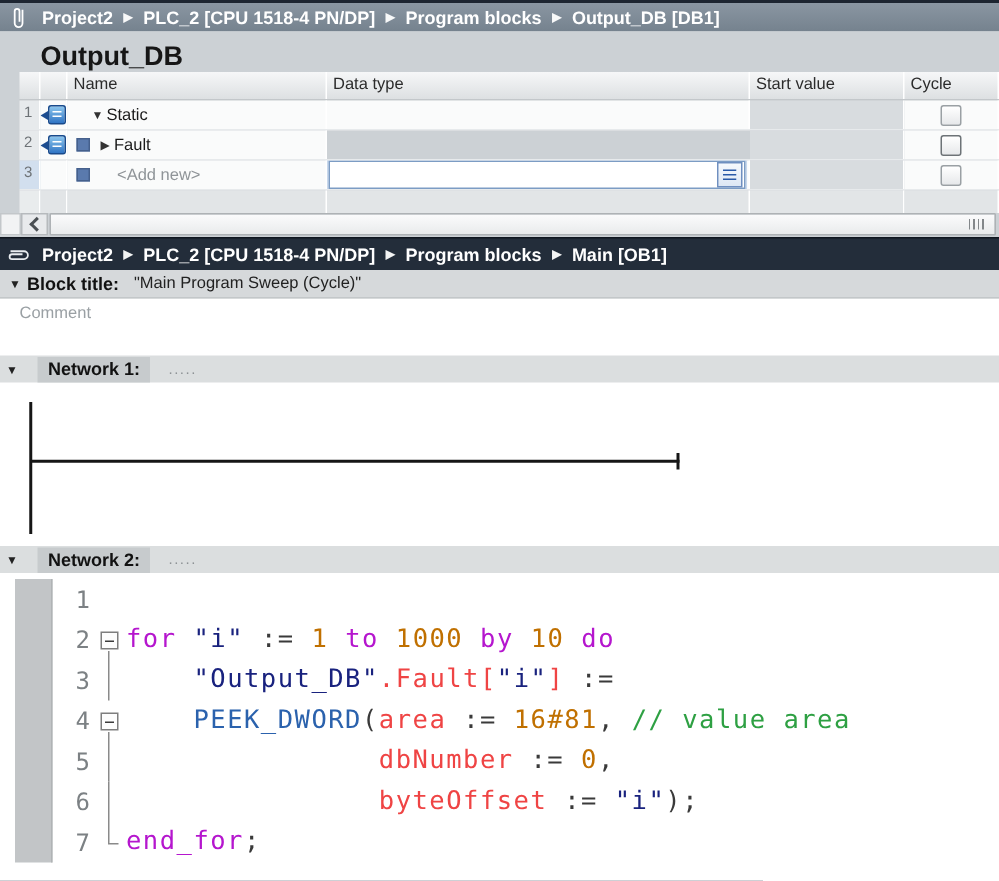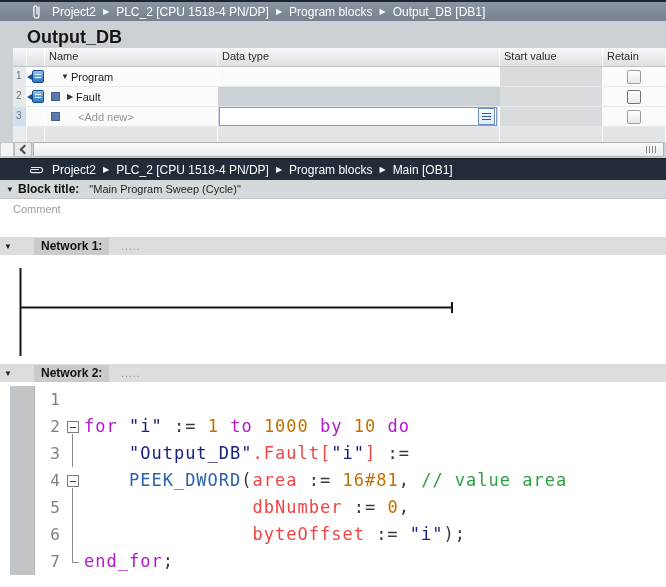--- a/index.html
+++ b/index.html
@@ -1,21 +1,21 @@
 <!DOCTYPE html>
 <html><head>
 <meta charset="utf-8">
 <style>
   html,body{margin:0;padding:0;background:#9aa2aa;}
   #screen{position:relative;width:666px;height:587px;overflow:hidden;background:#ffffff;
           font-family:"Liberation Sans",sans-serif;-webkit-font-smoothing:antialiased;}
 
   
   .bc-bar{position:absolute;left:0;width:666px;display:flex;align-items:center;color:#fff;
-          font-size:12px;font-weight:normal;padding-left:24px;}
+          font-size:12px;font-weight:bold;}
   #topbar{top:0;height:21px;border-top:2px solid #1d2531;background:linear-gradient(#8a96a2,#75828e);box-sizing:border-box;}
   #obbar{top:158px;height:22px;background:#232d3a;border-top:1px solid #10161f;box-sizing:border-box;}
   .bc-pin{margin:0 10px 0 7px;display:flex;align-items:center;}
   .bc-sep{font-size:8px;margin:0 7px;opacity:.95;}
   .bc-item{white-space:nowrap;cursor:pointer;}
 
   
   #db-pane{position:absolute;top:21px;left:0;width:666px;height:137px;background:#ccd1d5;}
   #db-title{position:absolute;top:6px;left:27px;font-size:18px;font-weight:bold;color:#161616;}
 
@@ -80,21 +80,21 @@
   #blocktitle{position:absolute;top:0;left:0;width:666px;height:19px;background:#d6d9db;border-bottom:1px solid #c3c7c9;
               display:flex;align-items:center;box-sizing:border-box;}
   #blocktitle .tri{color:#222;}
   #blocktitle .lbl{font-size:12px;font-weight:bold;color:#111;margin-left:2px;}
   #blocktitle .val{font-size:11px;color:#222;margin-left:10px;}
   #comment-line{position:absolute;top:23px;left:13px;font-size:11px;color:#9aa0a4;cursor:text;}
 
   .net-bar{position:absolute;left:0;width:666px;height:18px;background:#dbdedf;display:flex;align-items:center;box-sizing:border-box;}
   #net1{top:57px;} #net2{top:184px;}
   .net-bar .tri{color:#222;margin-left:2px;}
-  .net-label{font-size:12px;font-weight:bold;color:#111;background:#c7cbcd;padding:1px 7px 2px 7px;margin-left:20px;}
+  .net-label{font-size:12px;font-weight:bold;color:#111;background:#c7cbcd;padding:1px 7px 2px 7px;margin-left:11px;}
   .net-dots{font-size:10px;color:#8d9295;margin-left:12px;letter-spacing:1px;}
 
   #ladder{position:absolute;top:76px;left:0;width:666px;height:106px;}
 
   
   #code-area{position:absolute;top:206px;left:0;width:666px;height:192px;cursor:text;}
   #code-gutter{position:absolute;left:10px;top:0;width:24px;height:189px;background:#c2c5c7;border-right:1px solid #b0b3b5;}
   #code-lines{position:absolute;left:0;top:0;width:666px;}
   .code-line{display:flex;height:27px;line-height:27px;font-family:"DejaVu Sans Mono",monospace;font-size:17px;}
   .ln{flex:0 0 66px;width:66px;text-align:right;padding-right:6px;box-sizing:border-box;color:#7c8184;
@@ -142,36 +142,36 @@
     <div id="db-title">Output_DB</div>
 
     <div id="db-table">
 
       <div id="thead" class="trow">
         <div class="cell col-num"></div>
         <div class="cell col-icon"></div>
         <div class="cell col-name">Name</div>
         <div class="cell col-start">Start value</div>
         <div class="cell col-type">Data type</div>
-        <div class="cell col-retain">Retain</div>
+        <div class="cell col-retain">Cycle</div>
         <div class="cell col-a" style="padding-top:2px;padding-left:4px;font-size:11px;color:#2b2b2b;">A</div>
       </div>
 
       <div class="trow drow">
         <div class="cell col-num">1</div>
         <div class="cell col-icon">
             <span class="dbicon">
               <span class="arr"></span>
               <span class="body"></span>
             </span>
           </div>
         <div class="cell col-name">
           <span class="name-inner">
             <span class="tri" style="margin-left:14px;">▼</span>
-            <span>Program</span>
+            <span>Static</span>
           </span>
         </div>
         <div class="cell col-type"></div>
         <div class="cell col-start"></div>
         <div class="cell col-retain">
             <span class="cell-center">
               <span class="cb"></span>
             </span>
           </div>
         <div class="cell col-a"></div>

